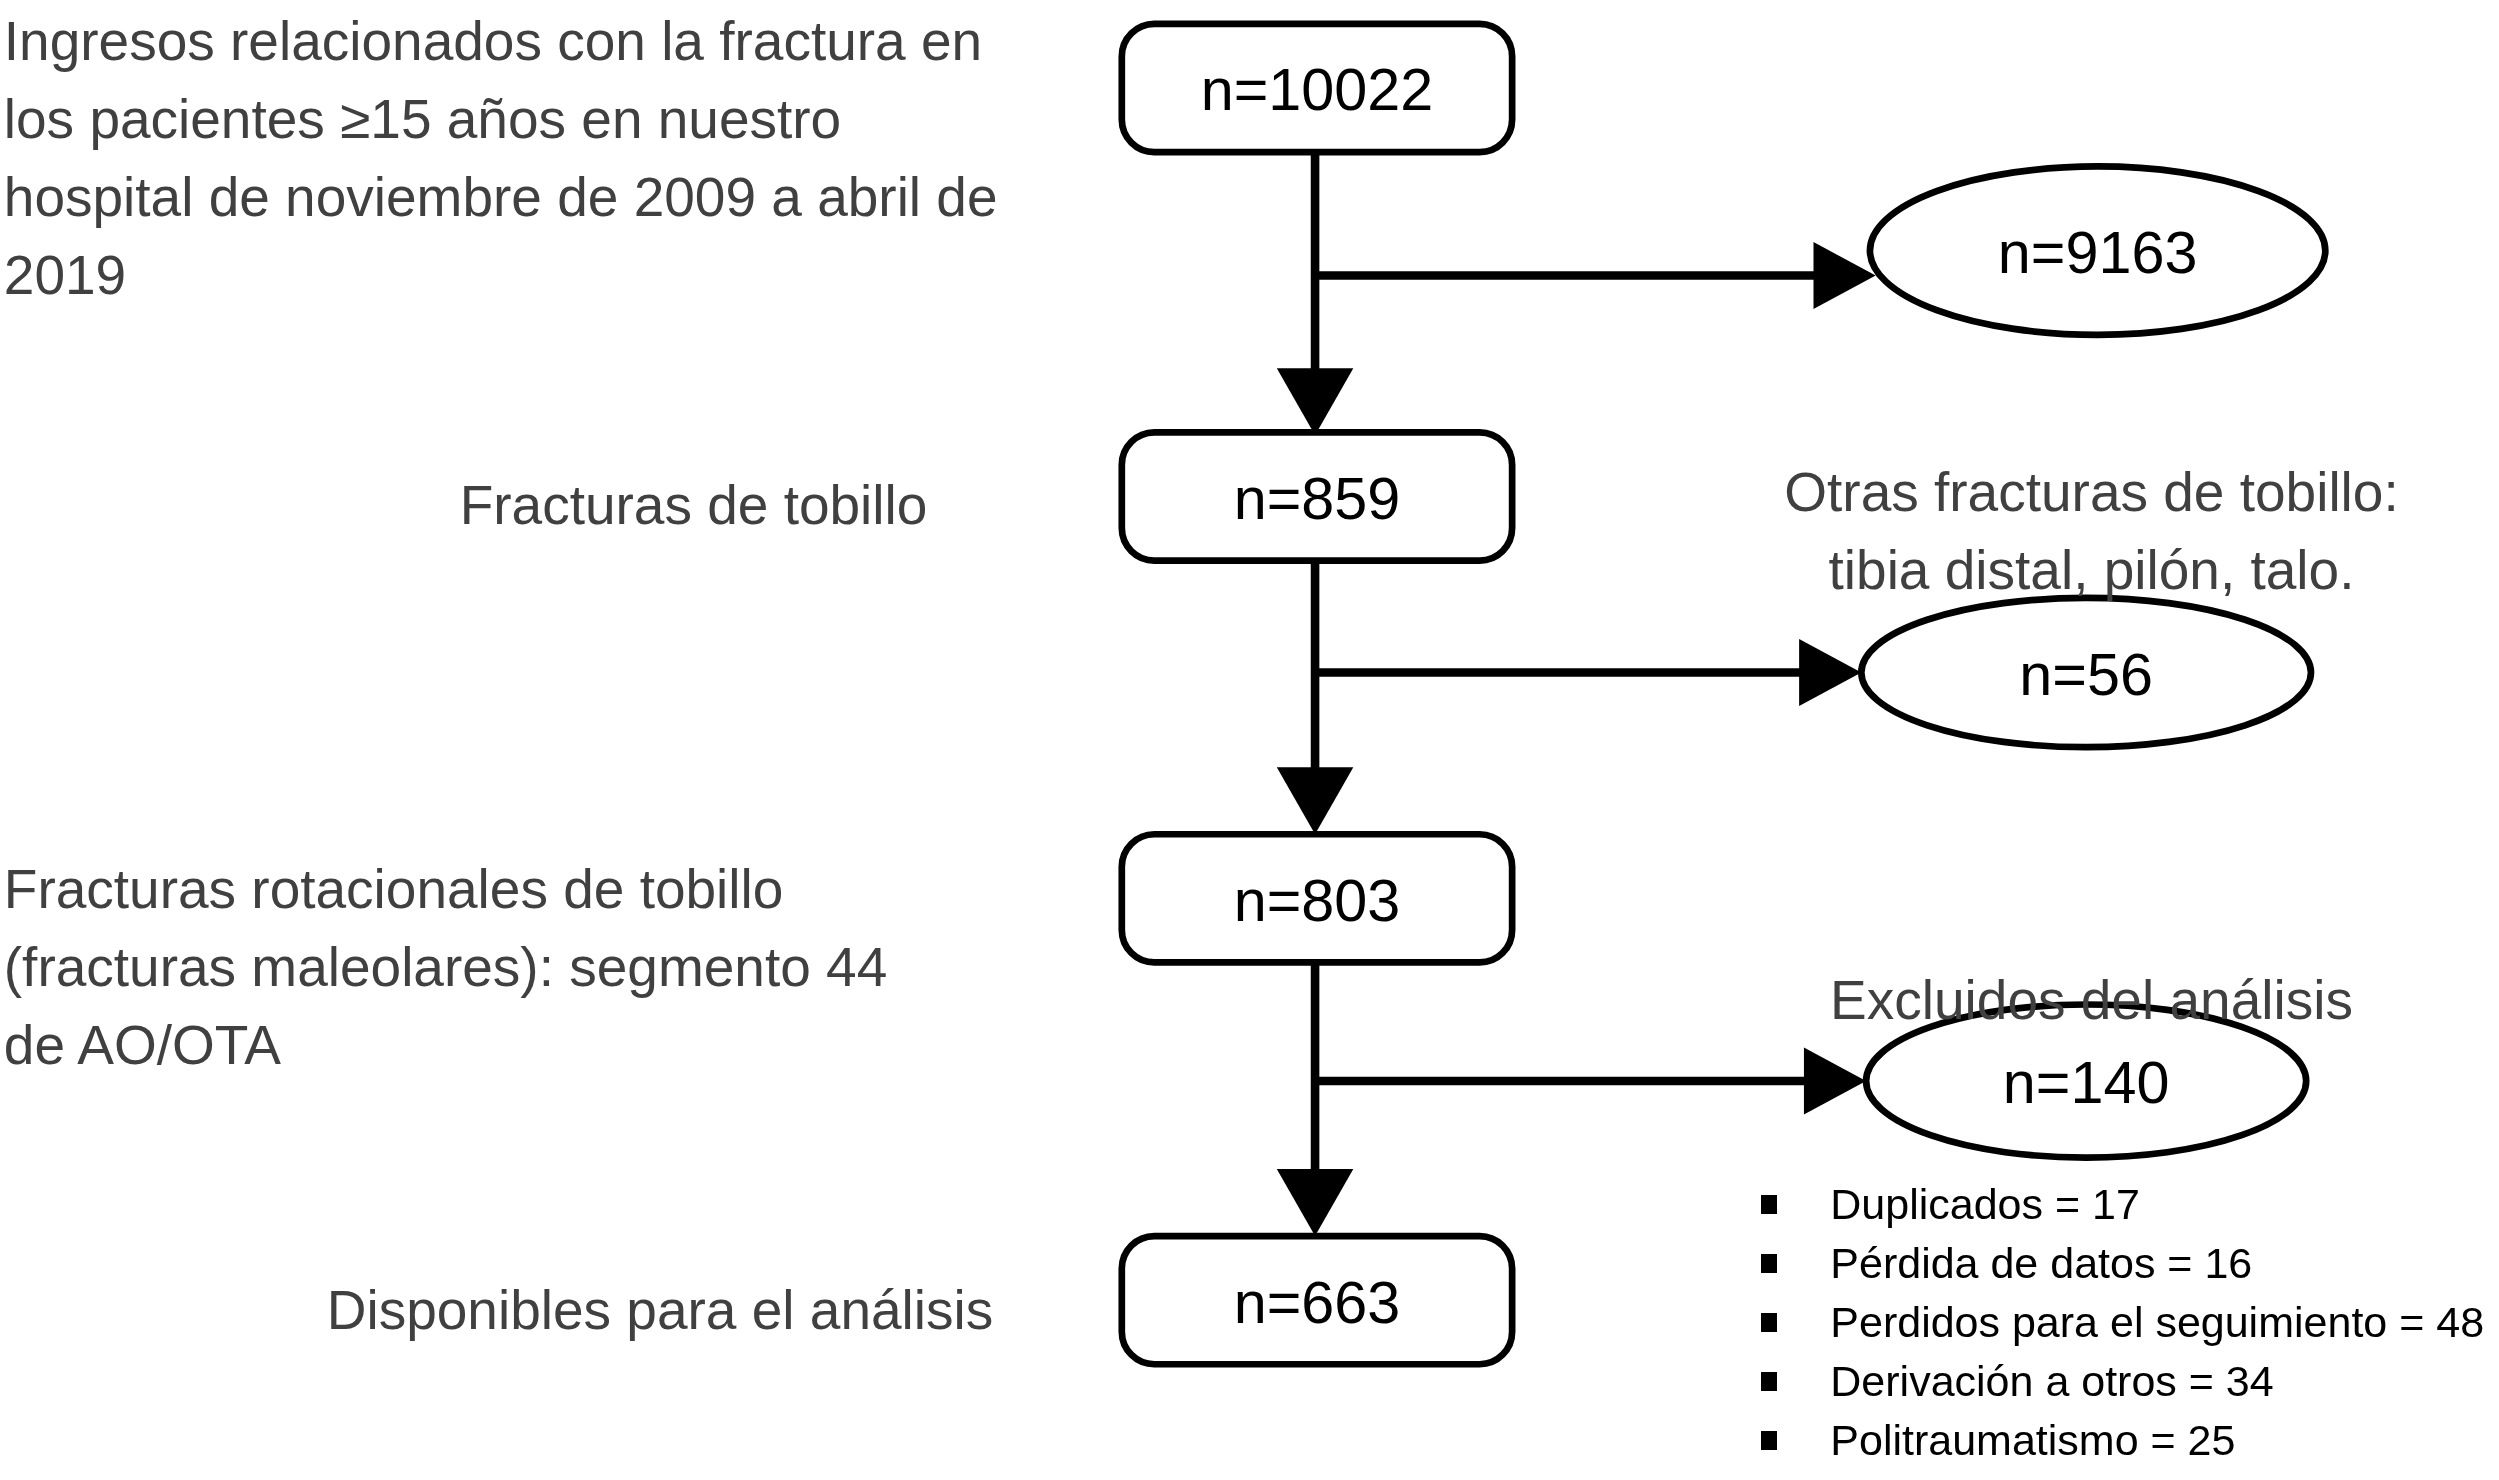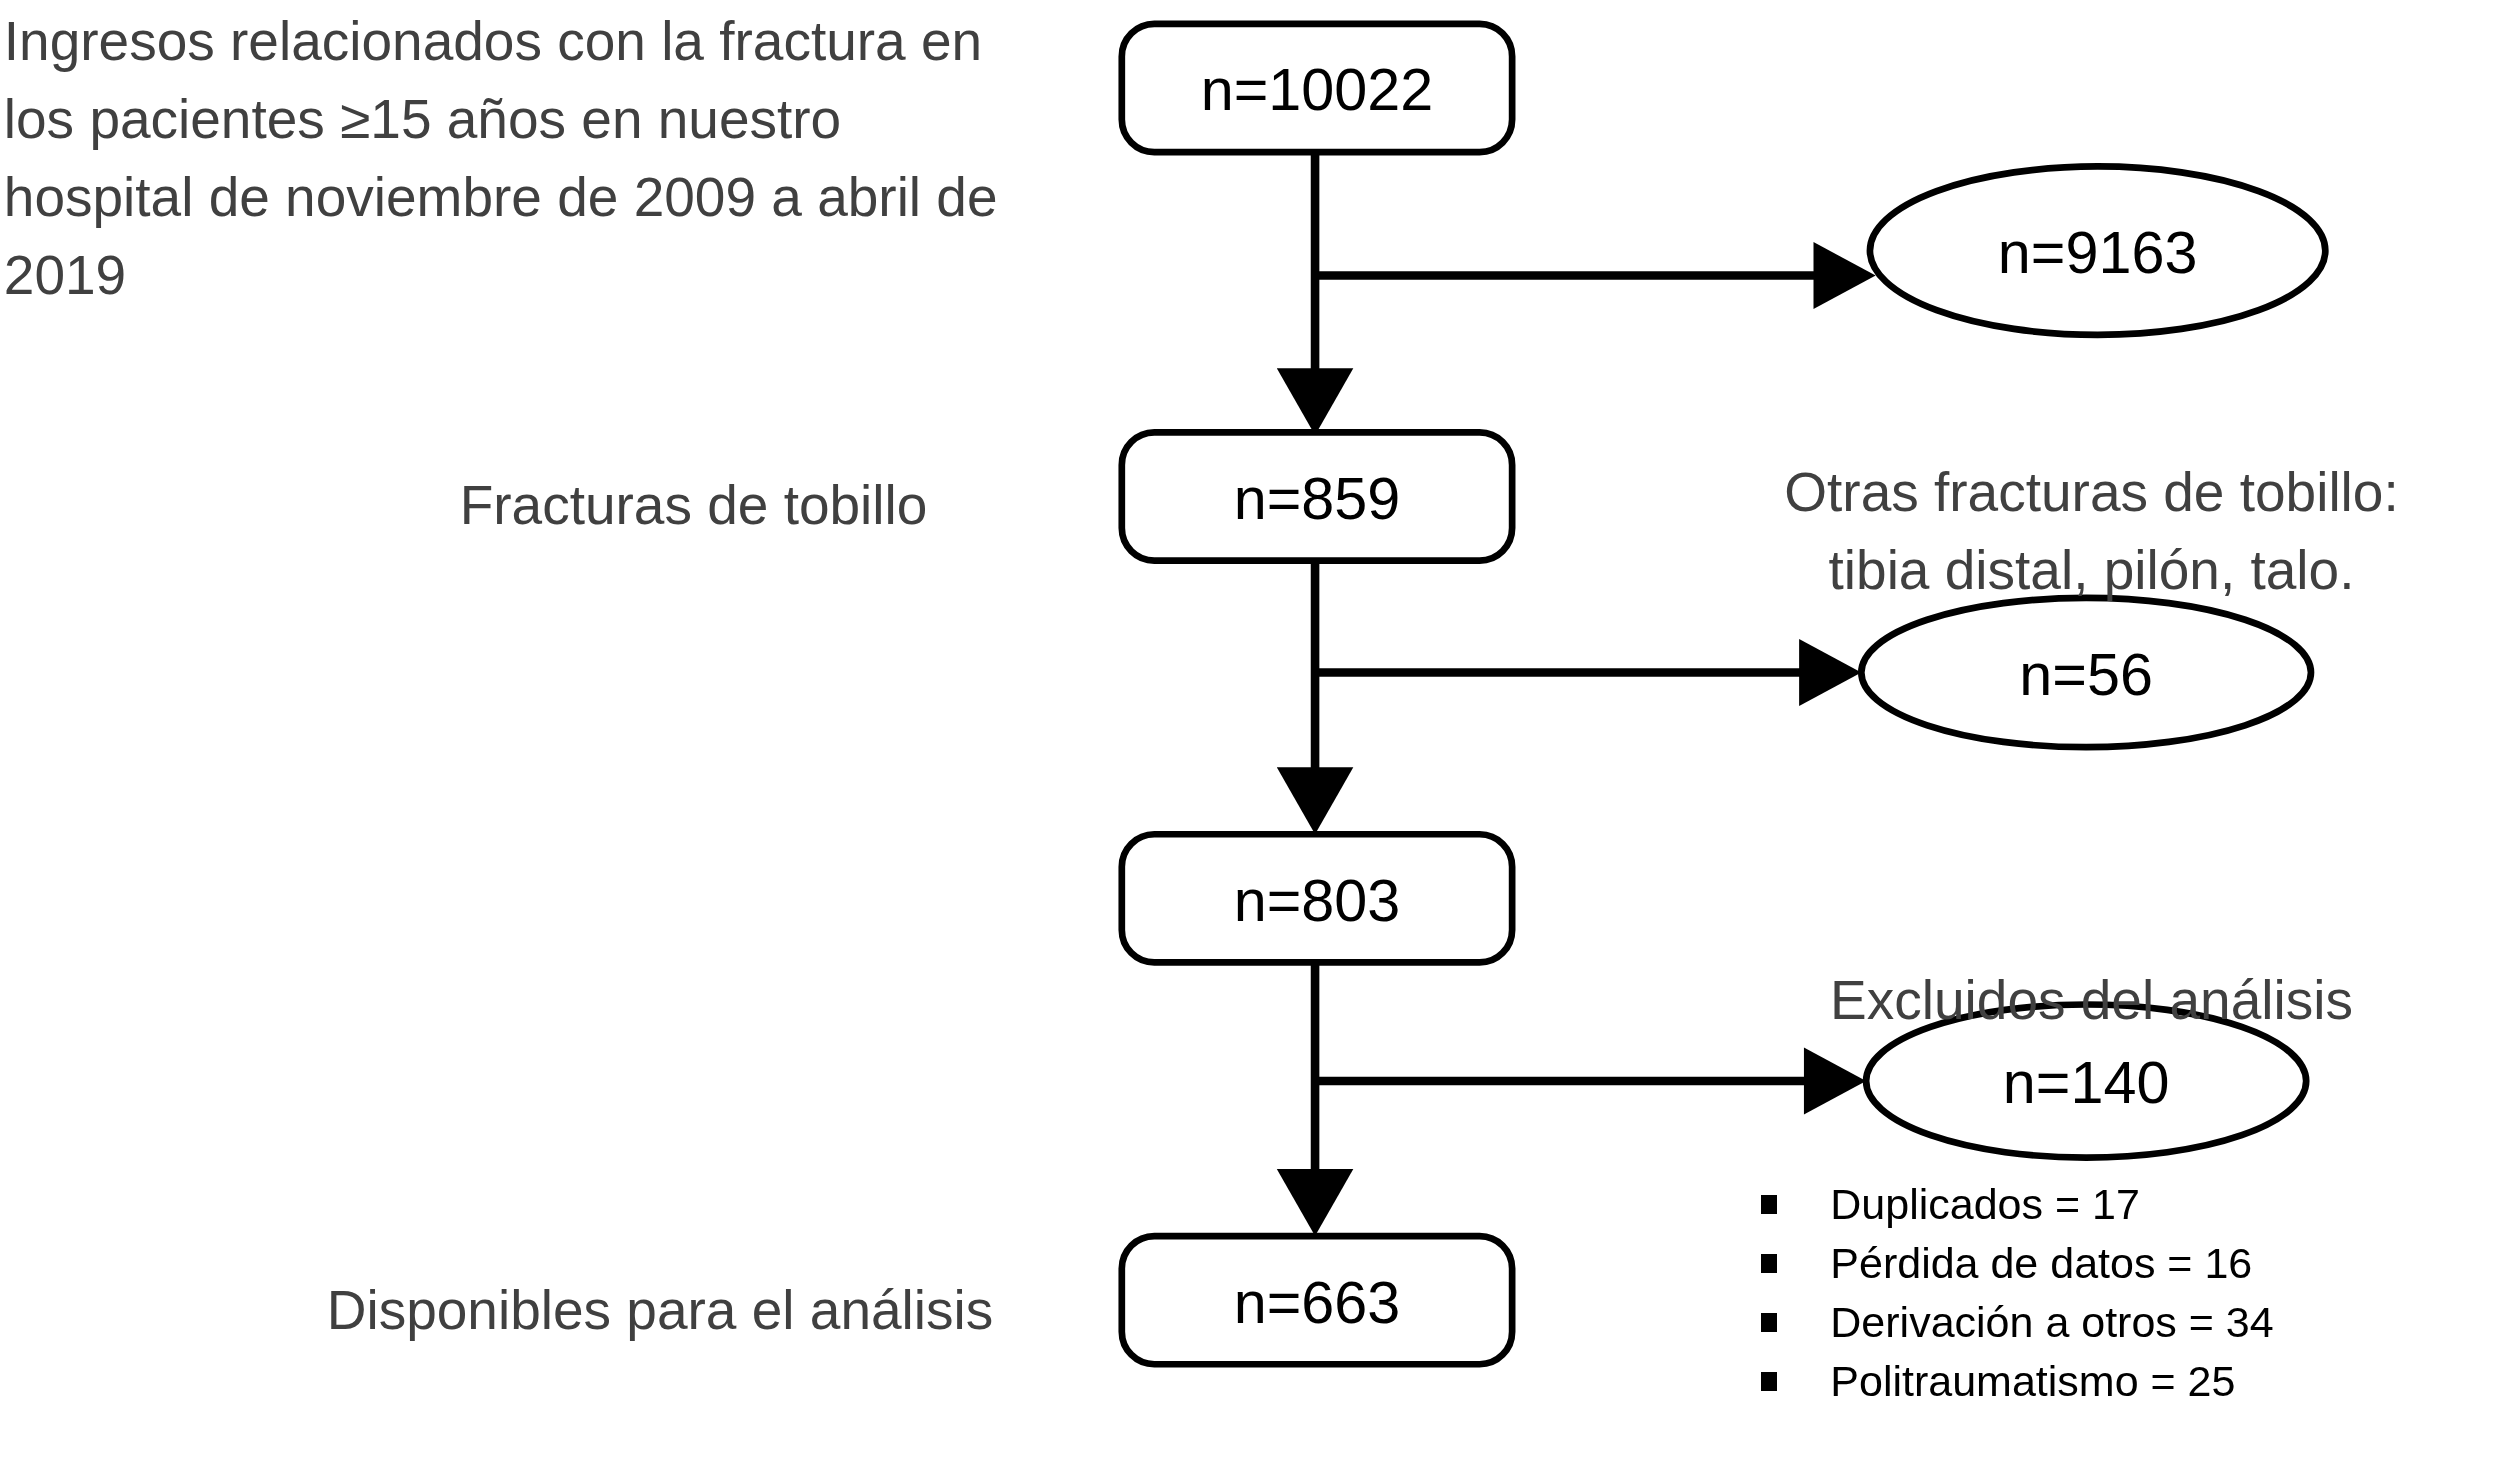--- a/index.html
+++ b/index.html
@@ -146,40 +146,45 @@
     <g>
       <ellipse class="shape-stroke" cx="2180" cy="1130" rx="230" ry="80"></ellipse>
       <text class="node-text" x="2180" y="1132">n=140</text>
     </g>
   </svg>
 
   <div class="side-label label-left-block" style="left:3.8px; top:1.9px; width:1024px;">Ingresos relacionados con la fractura en los pacientes ≥15 años en nuestro hospital de noviembre de 2009 a abril de 2019</div>
 
   <div class="side-label label-center" style="left:373px; top:466px; width:641px;text-align:center;">Fracturas de tobillo</div>
 
+  <div class="side-label label-left-block" style="left:3.8px; top:850px; width:957px;">Fracturas rotacionales de tobillo (fracturas maleolares): segmento 44 de AO/OTA</div>
 
   <div class="side-label label-center" style="left:306px; top:1271px; width:708px;">Disponibles para el análisis</div>
 
 
   <div class="side-label label-right-col" style="left:1723px; top:453px; width:737px;">Otras fracturas de tobillo:
 tibia distal, pilón, talo.</div>
 
   <div class="side-label label-right-col" style="left:1723px; top:961px; width:737px;">Excluidos del análisis</div>
 
   <ul class="bullet-list" style="left:1761px; top:1175px; width:737px;">
     <li>
       <span class="bullet-mark"></span>
       <span class="bullet-text">Duplicados = 17</span>
     </li>
     <li>
       <span class="bullet-mark"></span>
       <span class="bullet-text">Pérdida de datos = 16</span>
     </li>
     <li>
       <span class="bullet-mark"></span>
+      <span class="bullet-text">Perdidos para el seguimiento = 48</span>
+    </li>
+    <li>
+      <span class="bullet-mark"></span>
       <span class="bullet-text">Derivación a otros = 34</span>
     </li>
     <li>
       <span class="bullet-mark"></span>
       <span class="bullet-text">Politraumatismo = 25</span>
     </li>
   </ul>
 
 </div>
 

